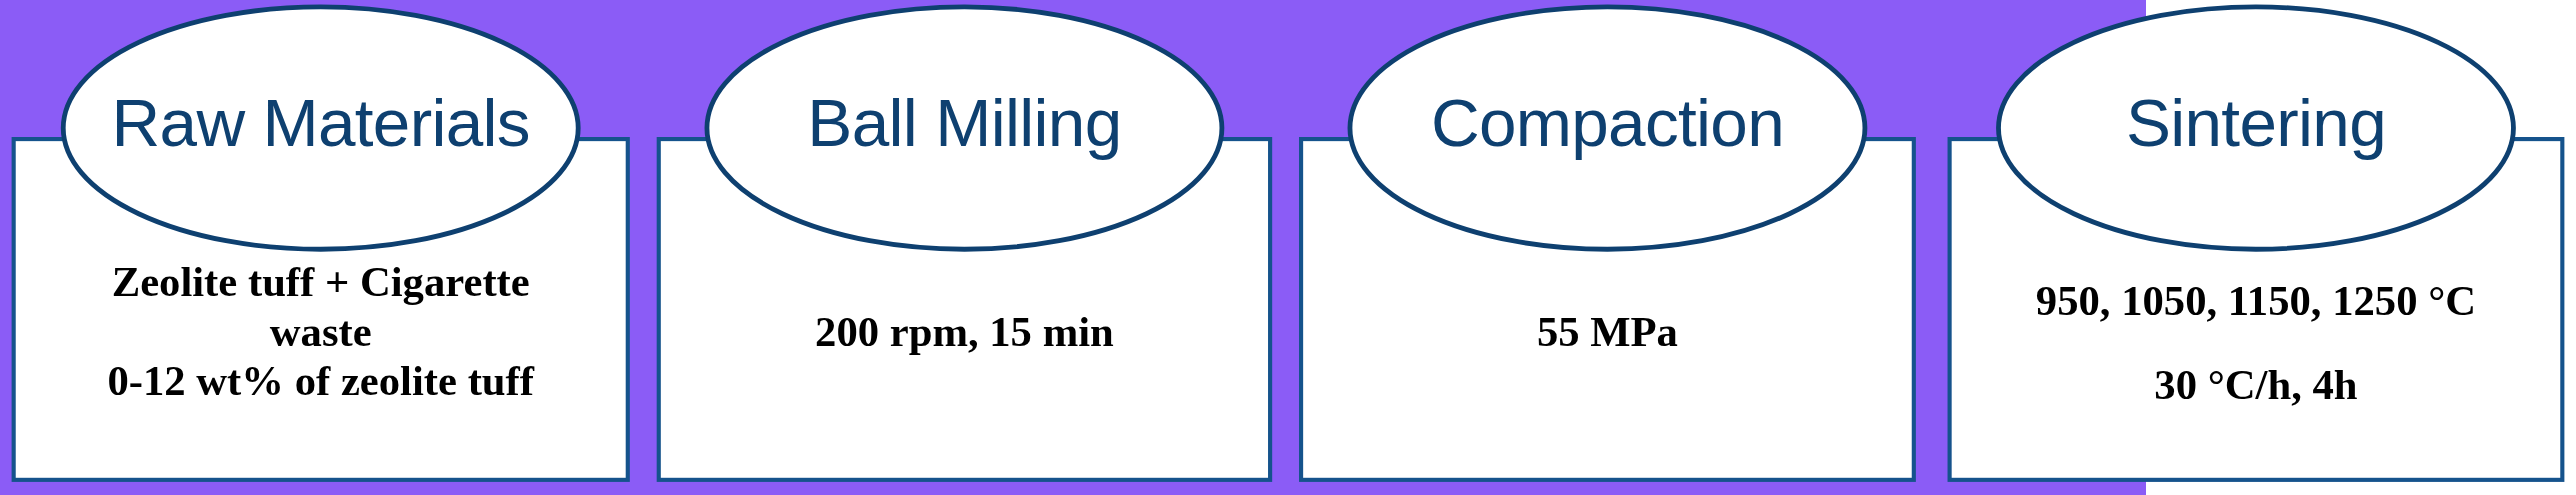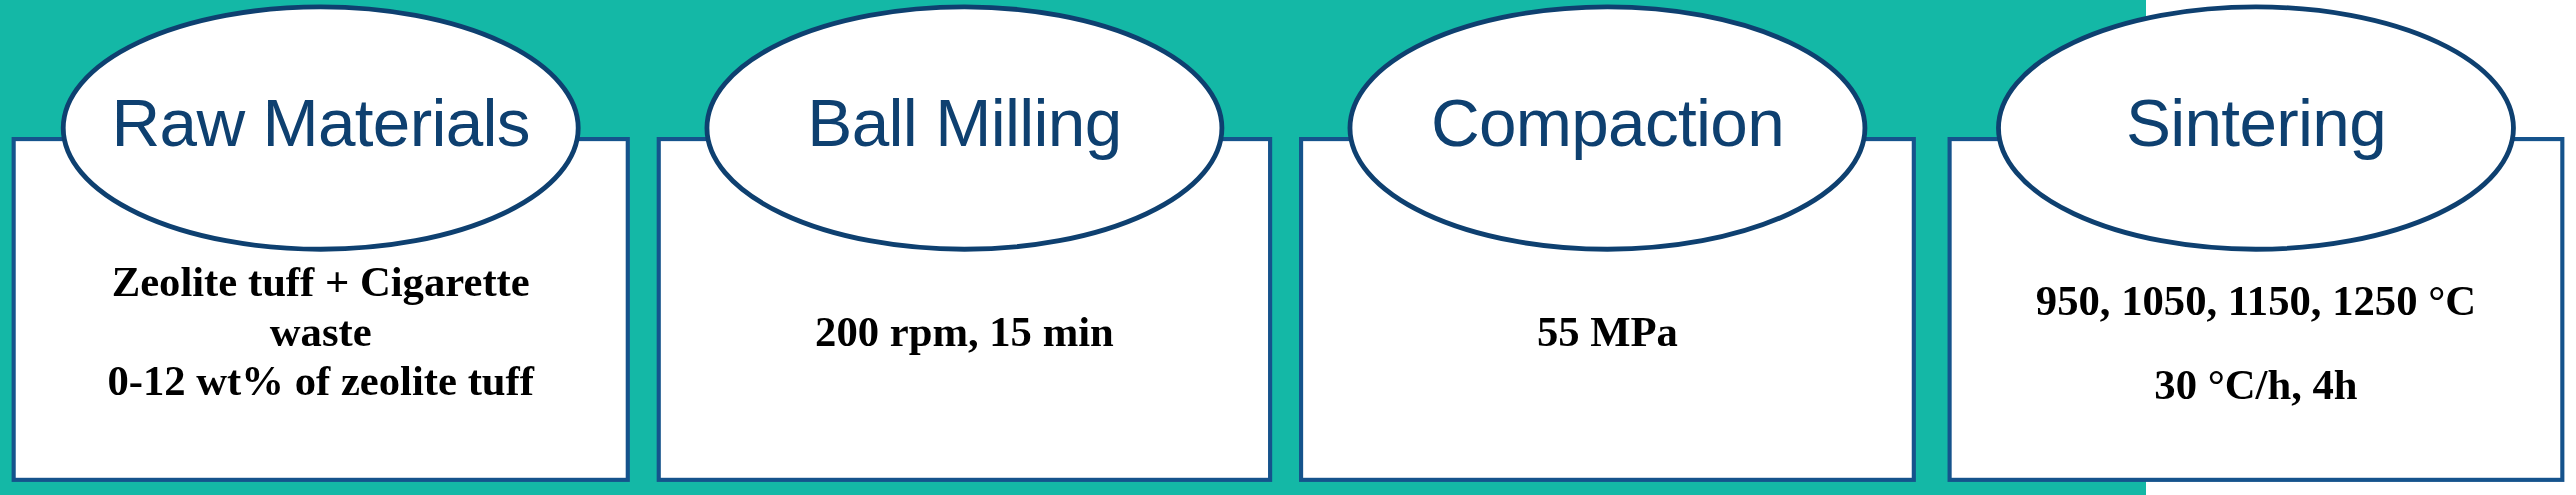--- a/index.html
+++ b/index.html
@@ -10,21 +10,21 @@
   body {
     width: 2576px;
     height: 495px;
     font-family: "Liberation Sans", sans-serif;
     overflow: hidden;
   }
   #flowchart {
     position: relative;
     width: 2146px;
     height: 495px;
-    background: #14b8a6;
+    background: #8b5cf6;
   }
   #flow-svg {
     position: absolute;
     top: 0;
     left: 0;
     width: 2576px;
     height: 495px;
   }
   .stage-title {
     font-family: "Liberation Sans", sans-serif;

